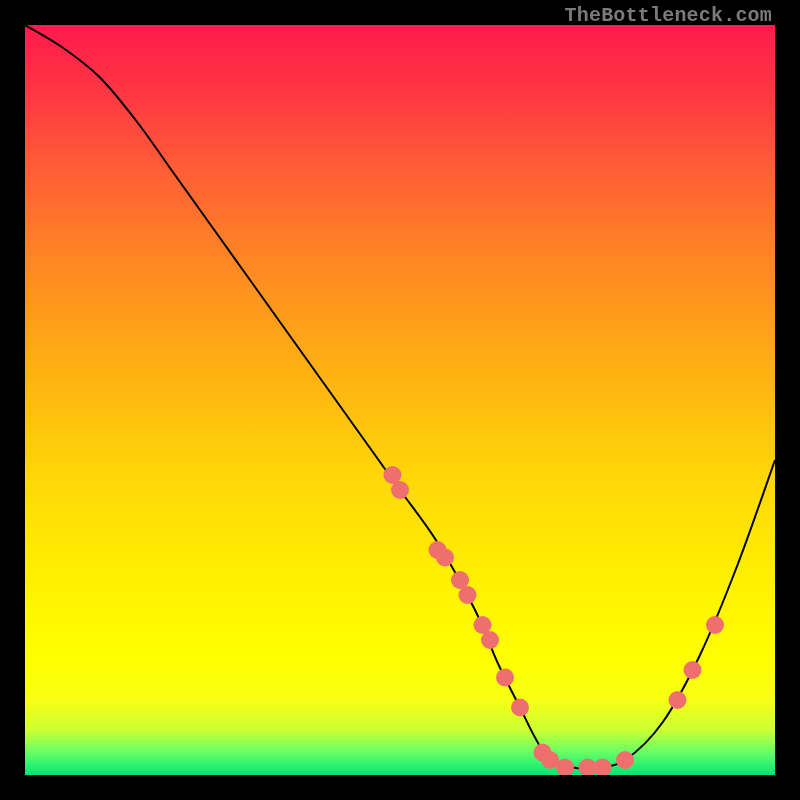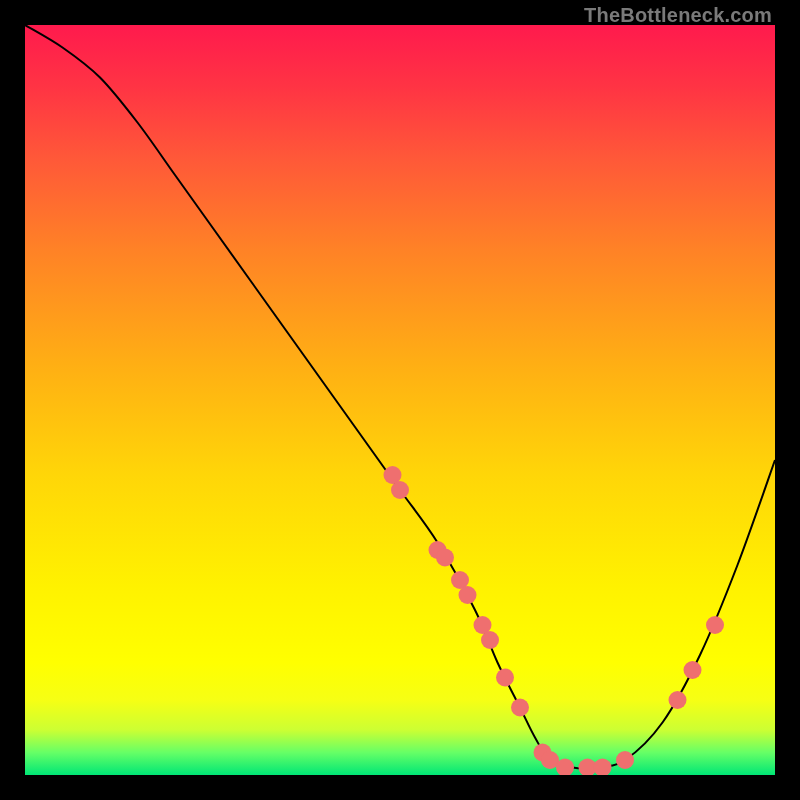--- a/index.html
+++ b/index.html
@@ -41,21 +41,21 @@
     position: absolute;
     left: 0;
     top: 0;
     width: 100%;
     height: 100%;
   }
   .watermark {
     position: absolute;
     top: 4px;
     right: 28px;
-    font-family: Liberation Sans, sans-serif;
+    font-family: Liberation Mono, monospace;
     font-size: 20px;
     font-weight: bold;
     color: #7a7a7a;
     letter-spacing: 0.2px;
   }
 </style>
 </head>
 <body>
 
 <div class="watermark">TheBottleneck.com</div>

